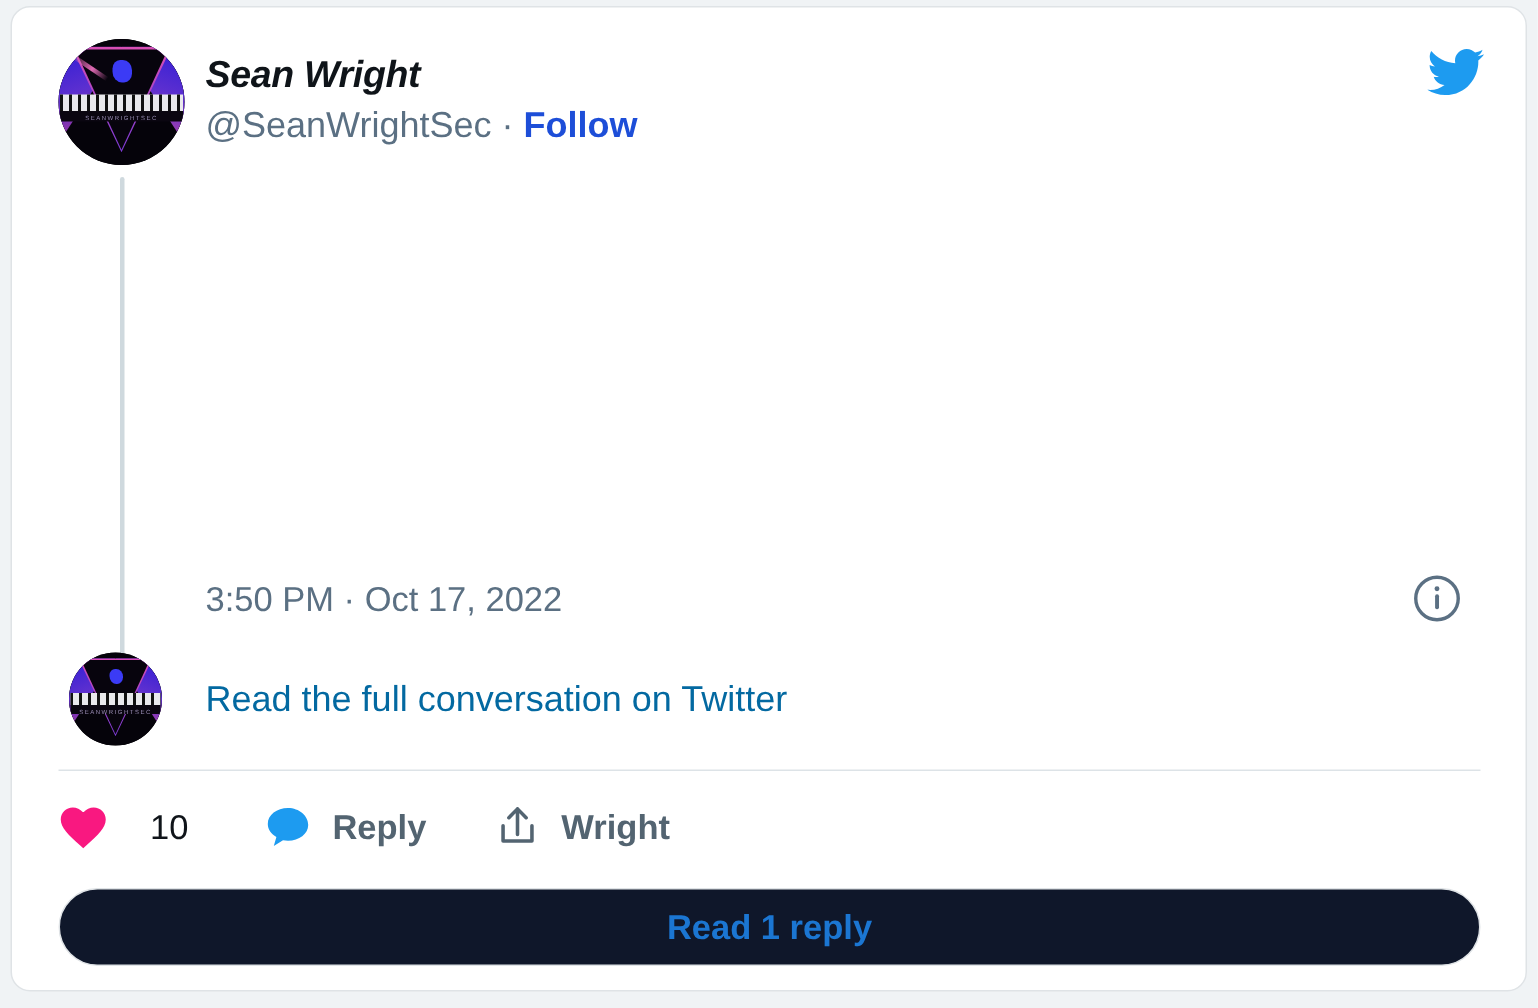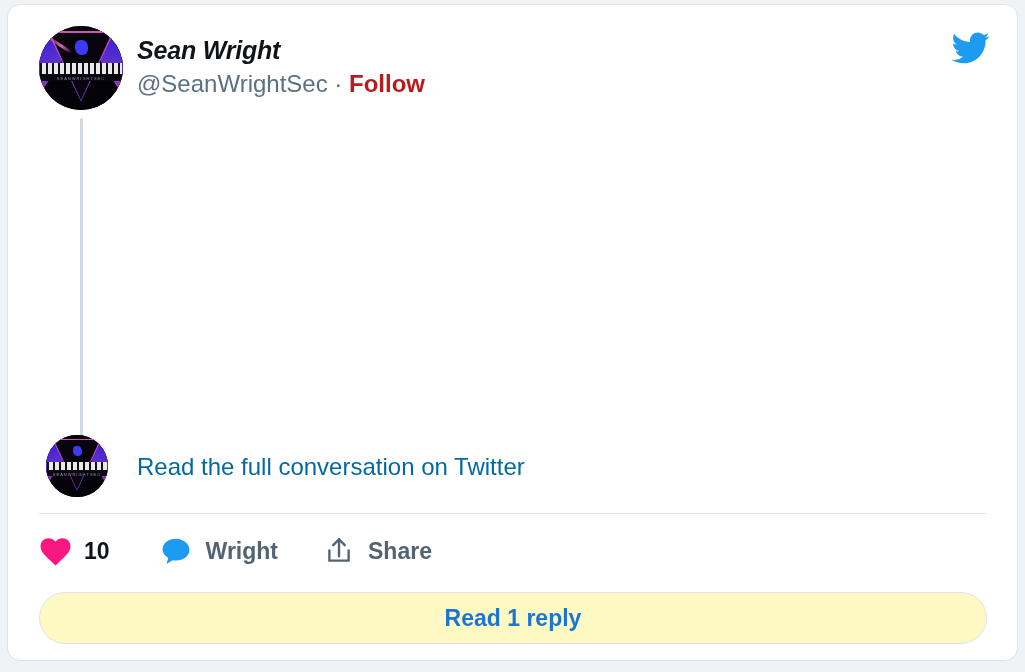--- a/index.html
+++ b/index.html
@@ -152,21 +152,21 @@
   }
   .handle-row {
     margin-top: 5px;
     font-size: 24px;
     line-height: 28px;
     color: #5b7083;
     white-space: nowrap;
   }
   .handle-row .sep { color: #5b7083; }
   .follow-link {
-    color: #b91c1c;
+    color: #1d4ed8;
     font-weight: bold;
     text-decoration: none;
     cursor: pointer;
   }
 
   .twitter-bird {
     position: absolute;
     right: 24px;
     top: 23px;
     width: 46px;
@@ -245,41 +245,41 @@
   .action-reply { margin-right: 46px; }
   .action-label {
     font-size: 23px;
     font-weight: bold;
     color: #536471;
     margin-left: 14px;
     line-height: 28px;
   }
   .like-count {
     font-size: 23px;
-    font-weight: bold;
+    font-weight: normal;
     color: #0f1419;
-    margin-left: 12px;
+    margin-left: 28px;
     line-height: 28px;
   }
 
   .heart-icon { width: 33px; height: 30px; }
   .reply-icon { width: 32px; height: 30px; }
   .share-icon { width: 30px; height: 32px; }
 
   
   .read-replies {
     position: absolute;
     left: 31px;
     top: 587px;
     width: 948px;
     height: 52px;
     box-sizing: border-box;
     border: 1px solid #dfe3e6;
     border-radius: 26px;
-    background: #fef9c3;
+    background: #0f172a;
     color: #1b76d2;
     font-family: "Liberation Sans", sans-serif;
     font-size: 23px;
     font-weight: bold;
     cursor: pointer;
     display: flex;
     align-items: center;
     justify-content: center;
   }
 </style>
@@ -325,20 +325,30 @@
           -.376 0-.747-.022-1.112-.065 2.062 1.323 4.51 2.093 7.14 2.093
           8.57 0 13.255-7.098 13.255-13.254 0-.2-.005-.402-.014-.602
           .91-.658 1.7-1.477 2.323-2.41z"></path>
       </svg>
     </div>
   </div>
 
   <div class="thread-line"></div>
 
 
+  <div class="meta-row">
+    <span class="timestamp">3:50 PM · Oct 17, 2022</span>
+    <span class="info-icon">
+      <svg viewBox="0 0 24 24" width="34" height="34" aria-hidden="true">
+        <circle cx="12" cy="12" r="10" fill="none" stroke="#5b7083" stroke-width="1.6"></circle>
+        <circle cx="12" cy="7.4" r="1.15" fill="#5b7083"></circle>
+        <rect x="11.1" y="10" width="1.85" height="7" rx="0.9" fill="#5b7083"></rect>
+      </svg>
+    </span>
+  </div>
 
   <div class="avatar-small">
     <div class="av-art">
       <div class="av-tri-left"></div>
       <div class="av-tri-right"></div>
       <div class="av-tri-edge"></div>
       <div class="av-tri-core"></div>
       <div class="av-blob"></div>
       <div class="av-keys"></div>
       <div class="av-keys-shadow">SEANWRIGHTSEC</div>
@@ -364,29 +374,29 @@
     </div>
 
     <div class="action action-reply">
       <span class="reply-icon">
         <svg viewBox="0 0 24 22" width="32" height="30" aria-hidden="true">
           <path fill="#1d9bf0" d="M12 1.8c-5.6 0-10.1 3.5-10.1 7.9
             0 2.7 1.7 5.1 4.3 6.5l-1.3 4.6 4.6-2.9c.8.14 1.65.2 2.5.2
             5.6 0 10.1-3.5 10.1-7.9S17.6 1.8 12 1.8z"></path>
         </svg>
       </span>
-      <span class="action-label">Wright</span>
+      <span class="action-label">Reply</span>
     </div>
 
     <div class="action action-share">
       <span class="share-icon">
         <svg viewBox="0 0 24 24" width="30" height="32" aria-hidden="true">
           <path fill="none" stroke="#536471" stroke-width="1.9" stroke-linecap="round" stroke-linejoin="round" d="M12 16.2V2.6M12 2.6L7.4 7.3M12 2.6l4.6 4.7"></path>
           <path fill="none" stroke="#536471" stroke-width="1.9" stroke-linecap="round" stroke-linejoin="round" d="M4.3 11.6v8.1h15.4v-8.1"></path>
         </svg>
       </span>
-      <span class="action-label">Share</span>
+      <span class="action-label">Wright</span>
     </div>
   </div>
 
   <div class="read-replies">Read 1 reply</div>
 
 </div>
 
 </body></html>

